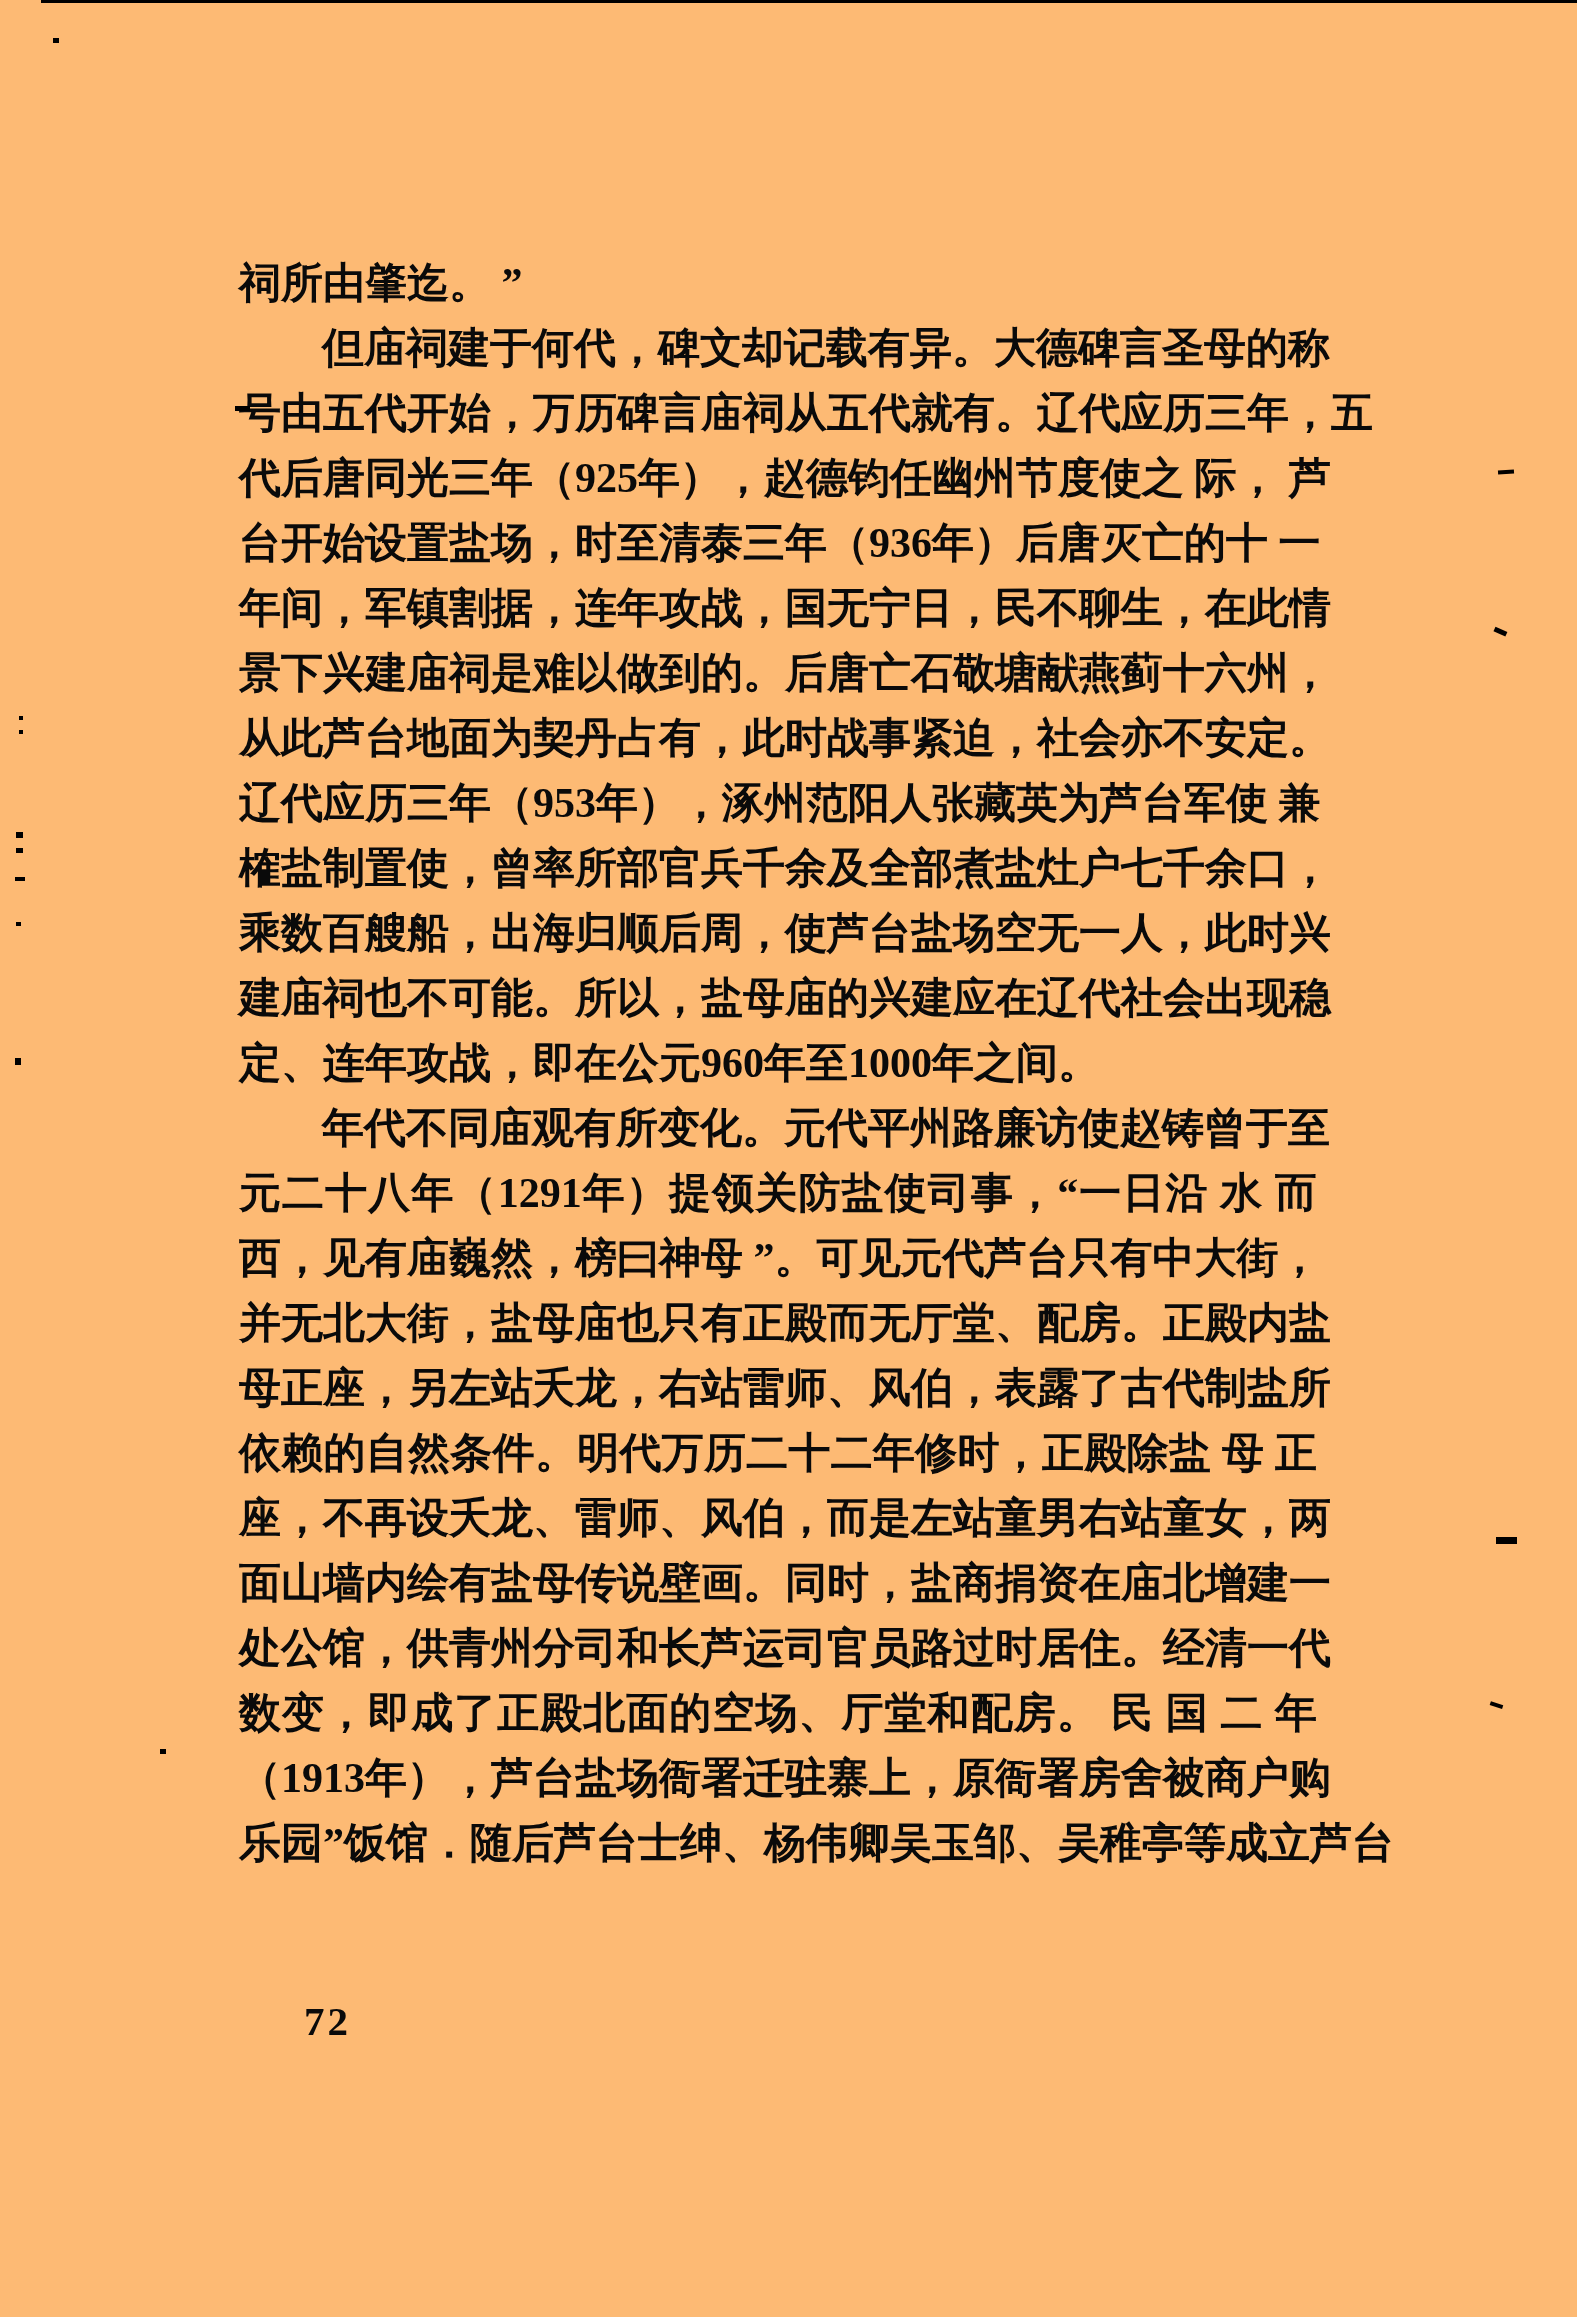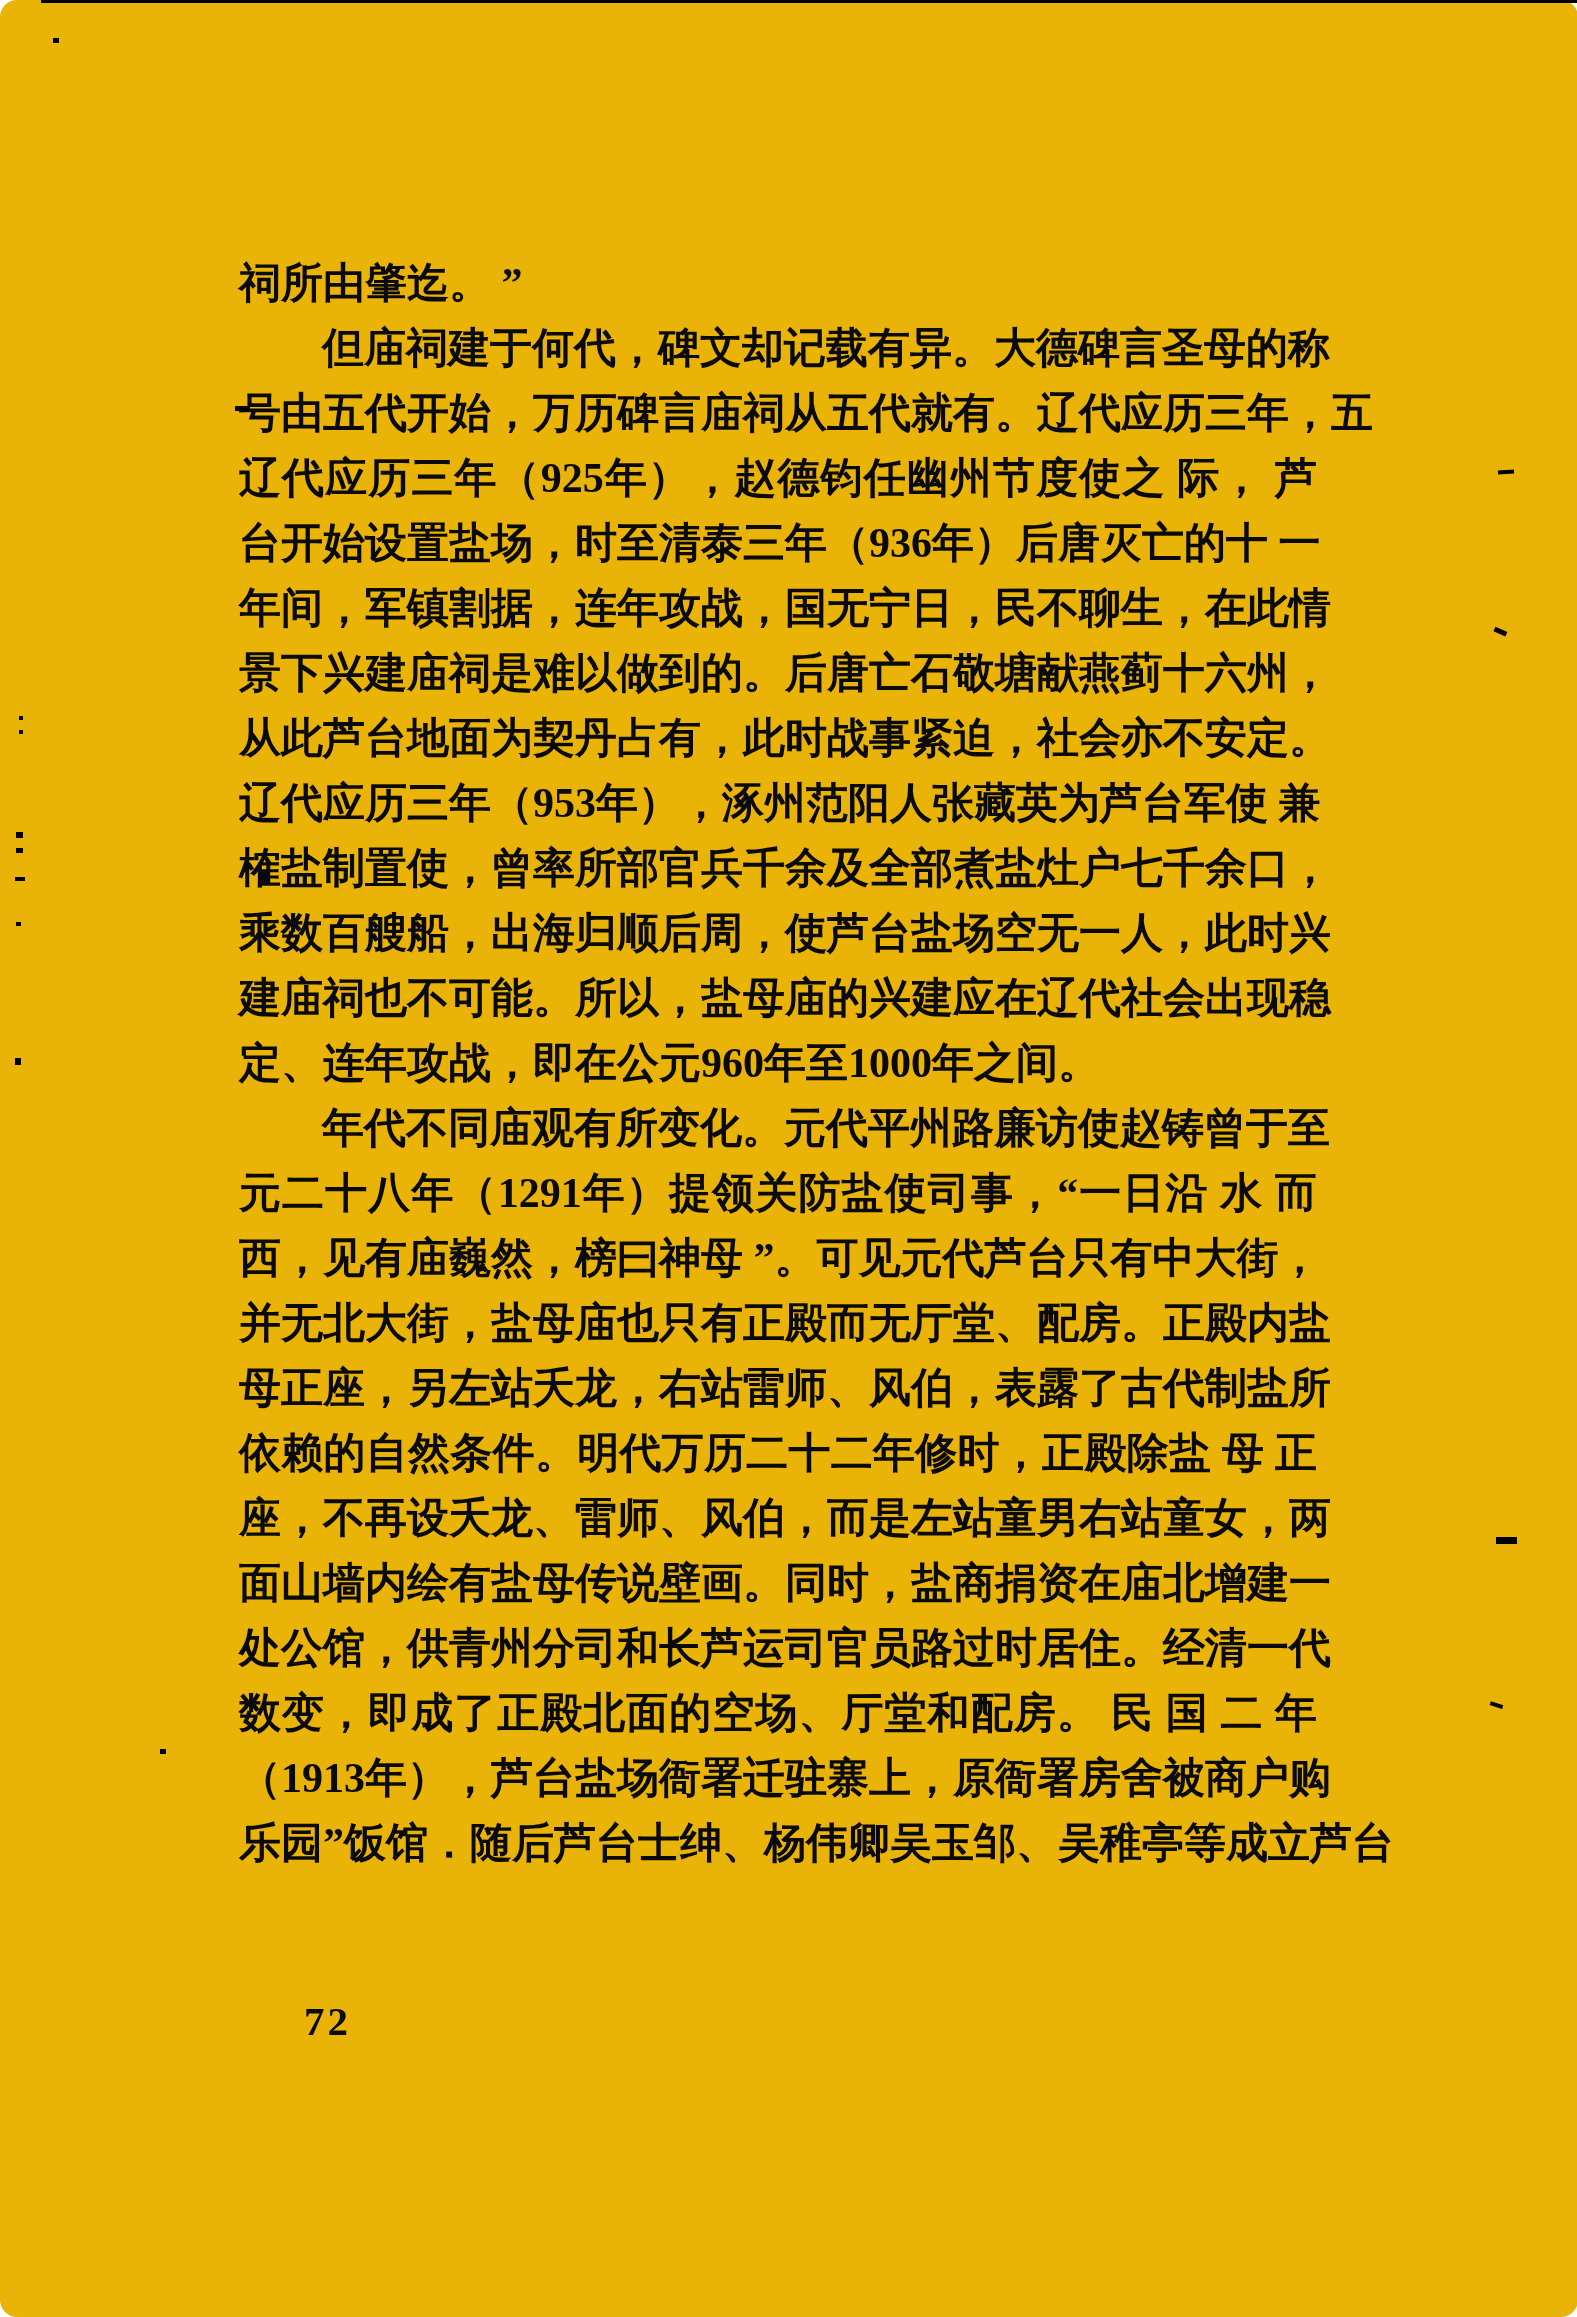--- a/index.html
+++ b/index.html
@@ -10,22 +10,21 @@
     width: 1578px;
     height: 2317px;
     position: relative;
     background: #ffffff;
     overflow: hidden;
     font-family: "Liberation Serif", "DejaVu Serif", serif;
   }
   .scan-page {
     position: absolute;
     inset: 0;
-    background: #eab308;
-    border-radius: 17px;
+    background: #fdba74;
   }
   .text-block {
     position: absolute;
     left: 239px;
     top: 251px;
     width: 1078px;
     color: #0a0a0a;
   }
   .line {
     height: 65px;
@@ -73,21 +72,21 @@
 <body>
 
 <div class="scan-page">
 
   <div class="top-edge-line"></div>
 
   <div class="text-block">
     <div class="line no-just">祠所由肇迄。 ”</div>
     <div class="line indent">但庙祠建于何代，碑文却记载有异。大德碑言圣母的称</div>
     <div class="line">号由五代开始，万历碑言庙祠从五代就有。辽代应历三年，五</div>
-    <div class="line">辽代应历三年（925年），赵德钧任幽州节度使之 际， 芦</div>
+    <div class="line">代后唐同光三年（925年），赵德钧任幽州节度使之 际， 芦</div>
     <div class="line">台开始设置盐场，时至清泰三年（936年）后唐灭亡的十 一</div>
     <div class="line">年间，军镇割据，连年攻战，国无宁日，民不聊生，在此情</div>
     <div class="line">景下兴建庙祠是难以做到的。后唐亡石敬塘献燕蓟十六州，</div>
     <div class="line">从此芦台地面为契丹占有，此时战事紧迫，社会亦不安定。</div>
     <div class="line">辽代应历三年（953年），涿州范阳人张藏英为芦台军使 兼</div>
     <div class="line">榷盐制置使，曾率所部官兵千余及全部煮盐灶户七千余口，</div>
     <div class="line">乘数百艘船，出海归顺后周，使芦台盐场空无一人，此时兴</div>
     <div class="line">建庙祠也不可能。所以，盐母庙的兴建应在辽代社会出现稳</div>
     <div class="line no-just">定、连年攻战，即在公元960年至1000年之间。</div>
     <div class="line indent">年代不同庙观有所变化。元代平州路廉访使赵铸曾于至</div>

